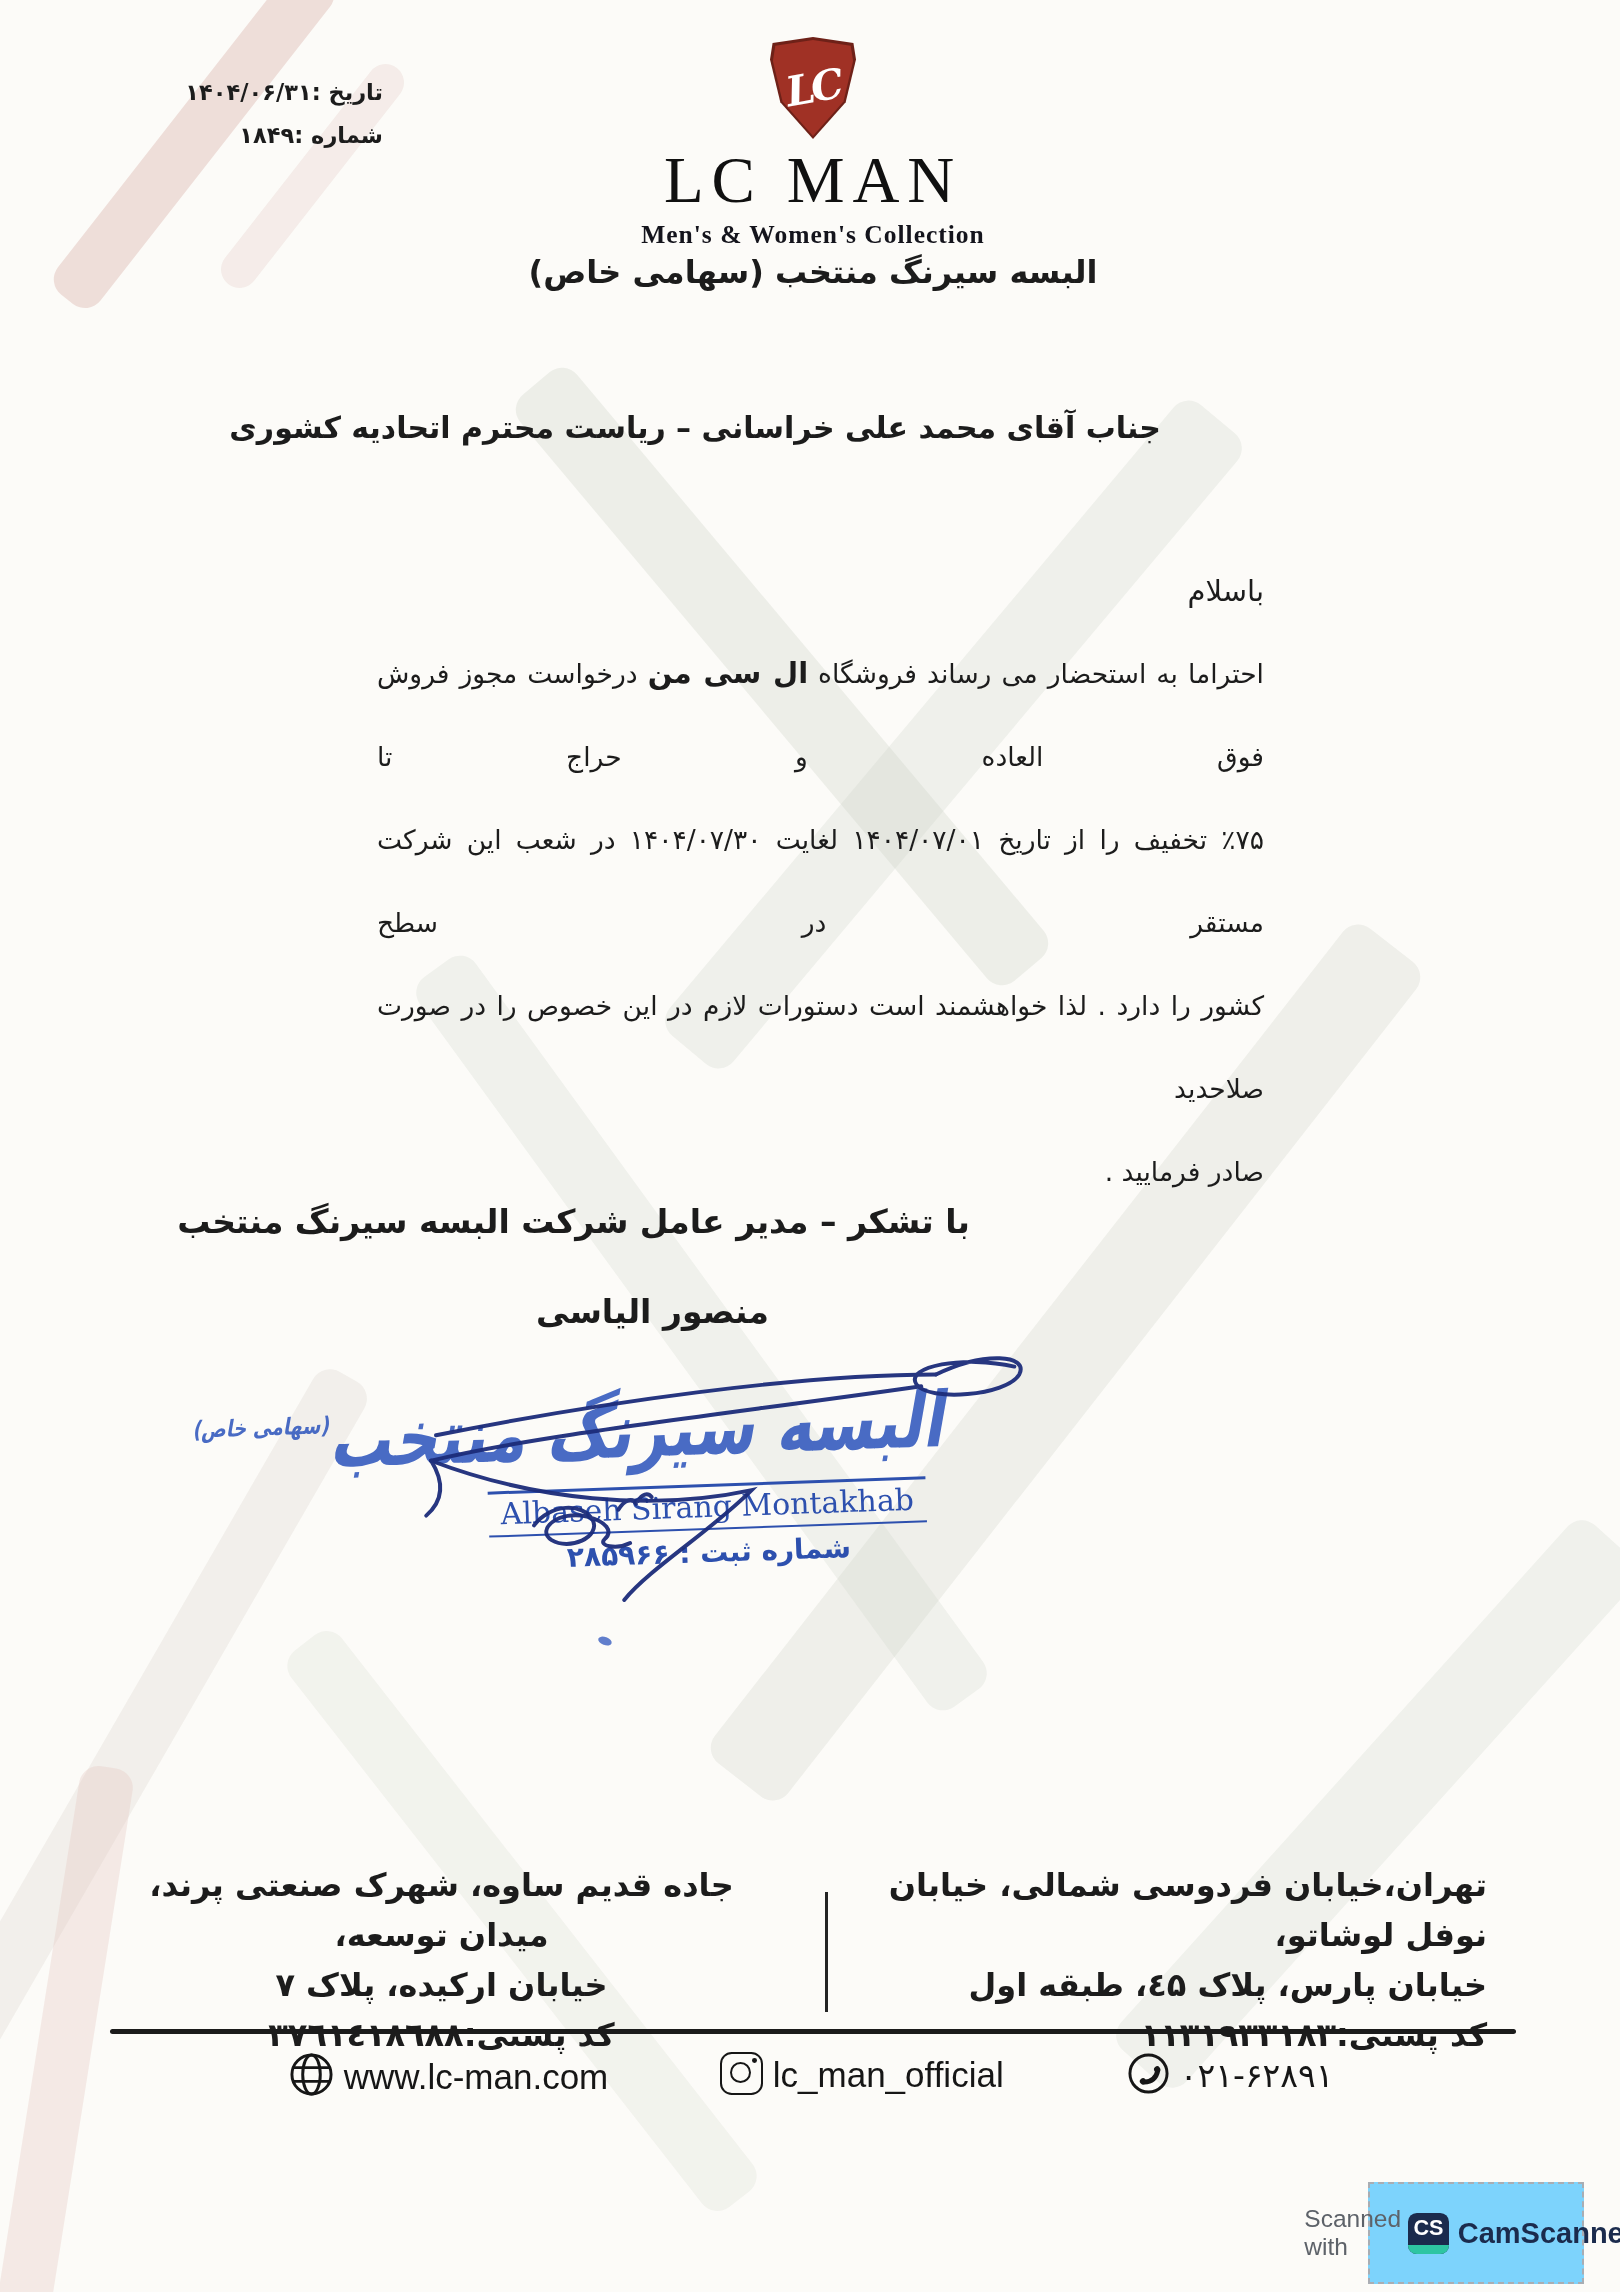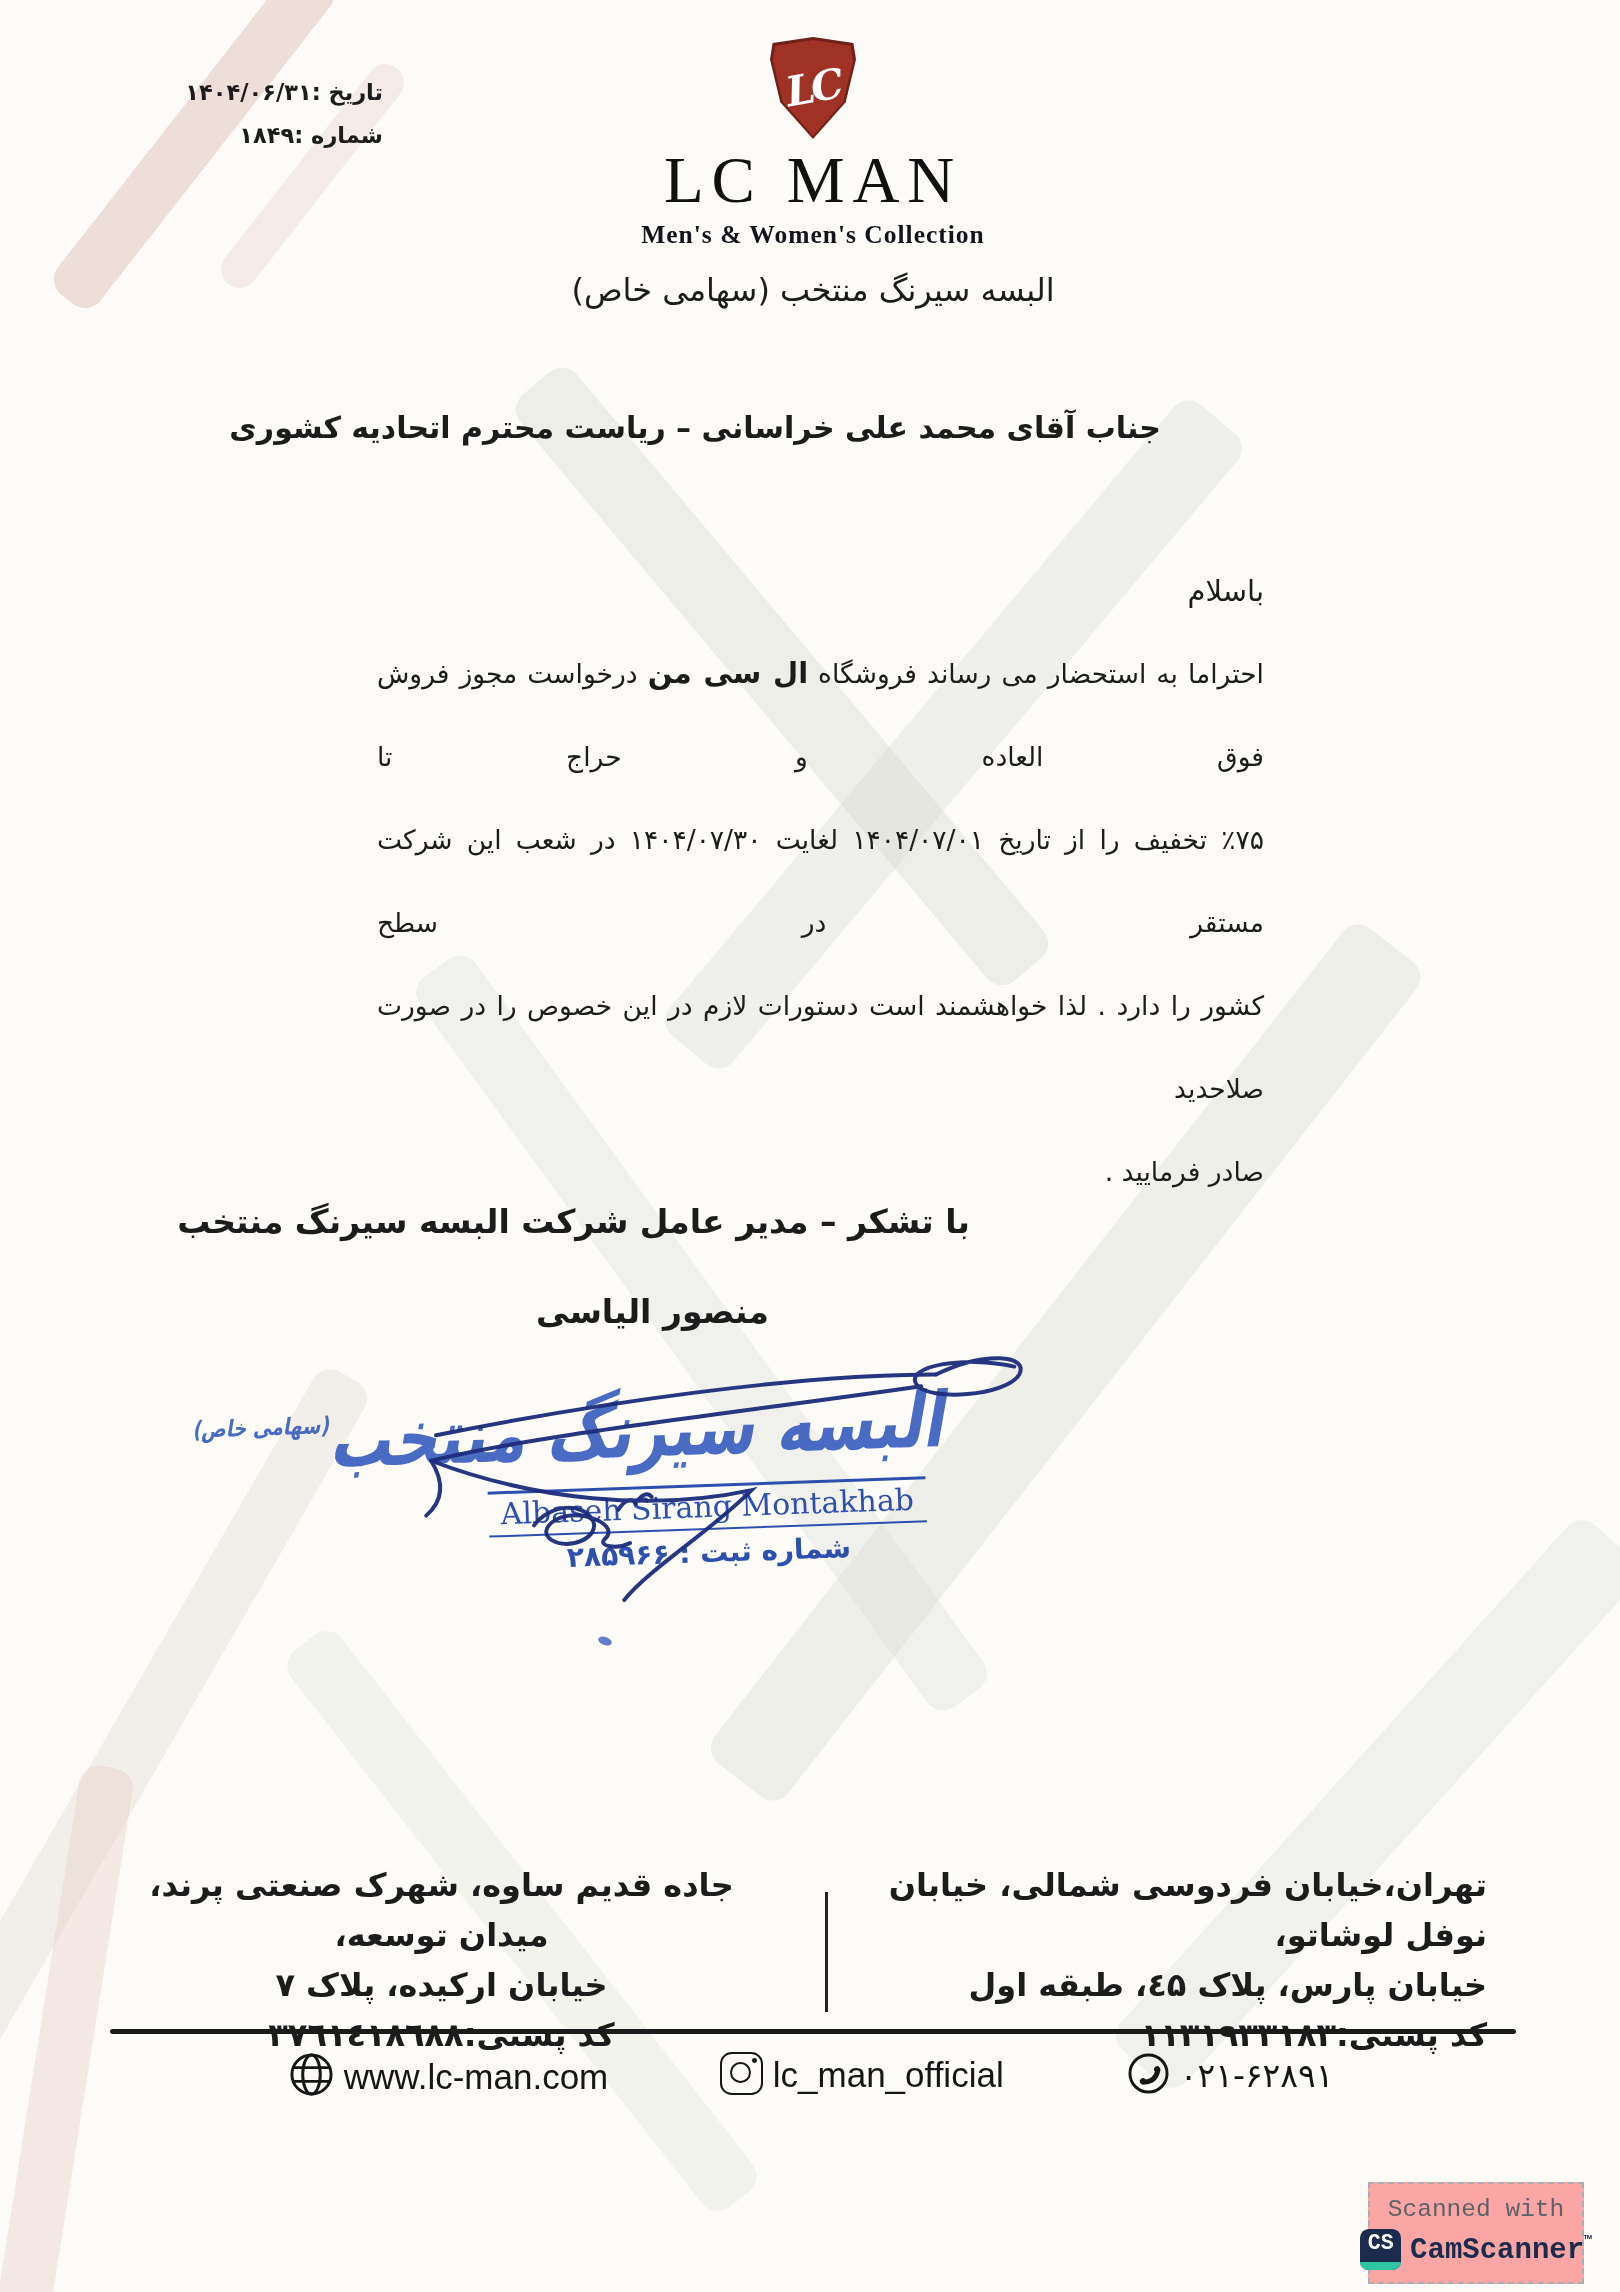--- a/index.html
+++ b/index.html
@@ -32,21 +32,21 @@
     background:#6e2118;}
   .shield-inner{position:absolute;left:2.9px;top:2.9px;right:2.9px;bottom:2.9px;
     clip-path:polygon(3% 6%,50% 0%,97% 6%,100% 22%,88% 64%,50% 100%,12% 64%,0% 22%);
     background:#a03125;display:flex;align-items:center;justify-content:center;}
   .monogram{font-family:"DejaVu Serif",serif;font-style:italic;font-weight:bold;
     font-size:41px;color:#fff;transform:rotate(-10deg);letter-spacing:-3.9px;}
   .brand-name{font-family:"Liberation Serif","DejaVu Serif",serif;font-size:65px;
     letter-spacing:7.8px;color:#101010;margin-top:6px;line-height:63px;}
   .brand-tagline{font-family:Liberation Serif, serif;font-weight:bold;
     font-size:25.5px;letter-spacing:1px;color:#14141c;margin-top:7.8px;}
-  .company-fa{font-size:32px;font-weight:normal;margin-top:21px;direction:rtl;}
+  .company-fa{font-size:32px;font-weight:bold;margin-top:3px;direction:rtl;}
 
   
   .addressee{right:459px;top:410px;font-size:30px;font-weight:bold;white-space:nowrap;}
   .salutation{right:356px;top:574px;font-size:29px;}
   .body-block{right:356px;top:632px;width:887px;font-size:26.5px;line-height:83px;}
   .jline{text-align:justify;text-align-last:justify;}
   .lline{text-align:right;}
   .body-bold{font-weight:bold;font-size:29px;}
   .closing{right:650px;top:1202px;font-size:33px;font-weight:bold;white-space:nowrap;}
   .signatory{right:851px;top:1292px;font-size:33px;font-weight:bold;white-space:nowrap;}
@@ -77,23 +77,23 @@
   .contact-web{left:289px;}
   .contact-ig{left:720px;}
   .contact-ph{left:1127px;direction:ltr;font-size:33px;font-family:"DejaVu Sans",sans-serif;}
   .icon-globe svg,.icon-phone svg{display:block;}
   .ig-icon{position:relative;width:39px;height:39px;border:2.9px solid #161616;border-radius:11.8px;}
   .ig-lens{position:absolute;left:50%;top:50%;width:17.6px;height:17.6px;margin:-11.8px 0 0 -11.8px;
     border:2.9px solid #161616;border-radius:50%;}
   .ig-dot{position:absolute;right:3.9px;top:3.9px;width:4.9px;height:4.9px;background:#161616;border-radius:50%;}
 
   
-  .cs-badge{left:1368px;top:2182px;width:212px;height:98px;background:#fca5a5;
-    border:2px dashed #a9adb3;display:flex;flex-direction:column;align-items:center;
-    justify-content:center;gap:6.9px;font-family:Liberation Mono, monospace;}
+  .cs-badge{left:1368px;top:2182px;width:212px;height:98px;background:#7dd3fc;
+    border:2px dashed #a9adb3;display:flex;flex-direction:row;align-items:center;
+    justify-content:center;gap:6.9px;font-family:Liberation Sans, sans-serif;}
   .cs-line1{font-size:24.5px;color:#5d6269;}
   .cs-row{display:flex;align-items:center;gap:8.8px;}
   .cs-logo{position:relative;width:41px;height:41px;background:#1b2b4d;border-radius:8.8px;overflow:hidden;}
   .cs-logo-text{position:absolute;left:0;right:0;top:2px;text-align:center;
     color:#fff;font-weight:bold;font-size:21.6px;}
   .cs-logo-strip{position:absolute;left:0;right:0;bottom:0;height:8.8px;background:#2ec5a2;}
   .cs-name{font-size:29px;font-weight:bold;color:#1b2b4d;}
   .cs-tm{font-size:12.7px;color:#1b2b4d;vertical-align:13.7px;}
 </style>
 </head>

